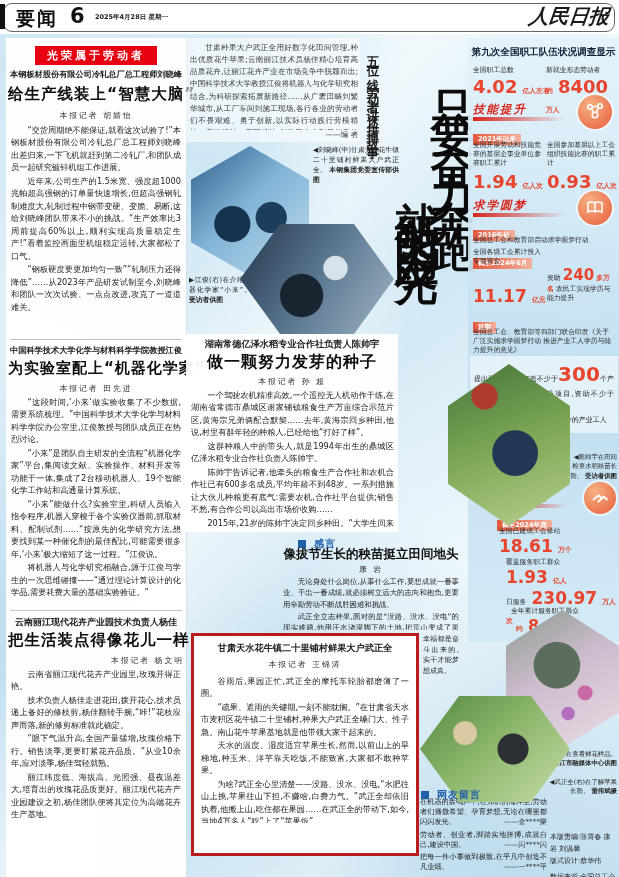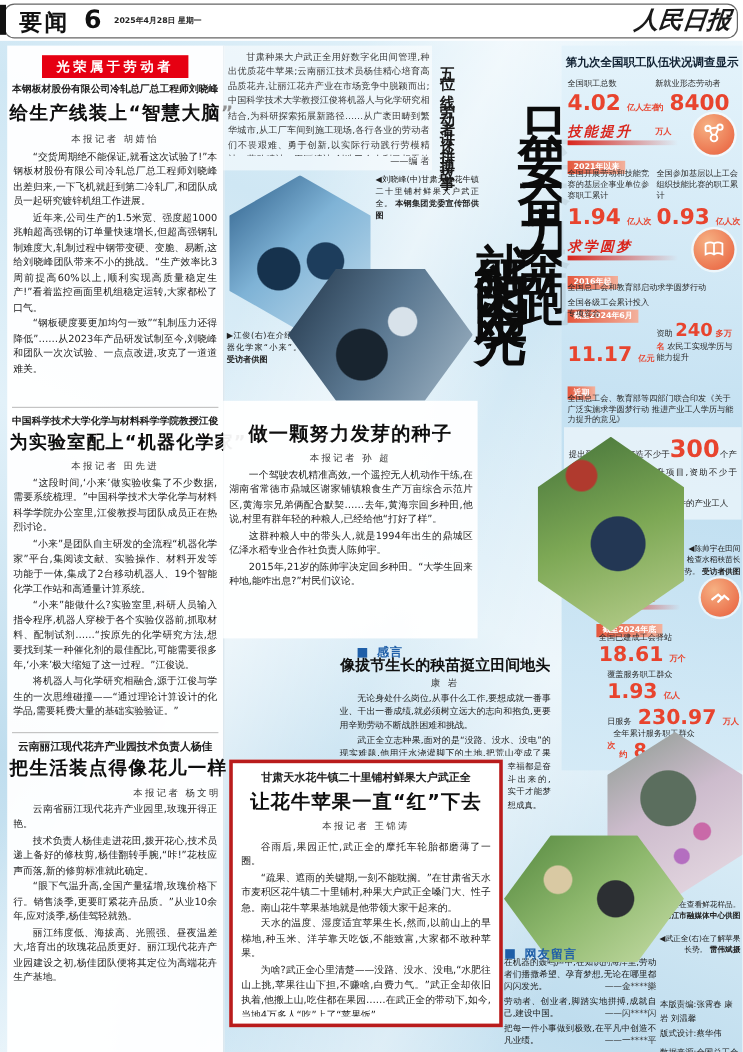--- a/index.html
+++ b/index.html
@@ -138,45 +138,46 @@
   <div class="abs caption" style="left:189px;top:276px;width:62px;height:46px;">
     <span>▶江俊(右)在介绍机器化学家“小来”。</span>
     <b>受访者供图</b>
   </div>
 
   <div class="abs vert v-kicker" style="left:364px;top:46px;height:300px;">五位一线劳动者讲述拼搏故事</div>
   <div class="abs vert v-big" style="left:424px;top:54px;height:440px;letter-spacing:28px;">只要奋力奔跑</div>
   <div class="abs vert v-big" style="left:388px;top:166px;height:350px;letter-spacing:12px;">就能闪闪发光</div>
 
   <div class="abs card" style="left:186px;top:334px;width:212px;height:198px;"></div>
+  <div class="abs kicker" style="left:188px;top:338px;width:208px;font-size:9.2px;">湖南常德亿泽水稻专业合作社负责人陈帅宇</div>
   <div class="abs byline" style="left:188px;top:376px;width:208px;">本报记者  孙  超</div>
   <div class="abs headline" style="left:188px;top:352px;width:208px;font-size:16px;">做一颗努力发芽的种子</div>
   <div class="abs bodytext" style="left:191px;top:389px;width:203px;height:140px;">
     <p>一个驾驶农机精准高效,一个遥控无人机动作干练,在湖南省常德市鼎城区谢家铺镇粮食生产万亩综合示范片区,黄海宗兄弟俩配合默契……去年,黄海宗回乡种田,他说,村里有群年轻的种粮人,已经给他“打好了样”。</p>
     <p>这群种粮人中的带头人,就是1994年出生的鼎城区亿泽水稻专业合作社负责人陈帅宇。</p>
+    <p>陈帅宇告诉记者,他牵头的粮食生产合作社和农机合作社已有600多名成员,平均年龄不到48岁。一系列措施让大伙儿种粮更有底气:需要农机,合作社平台提供;销售不愁,有合作公司以高出市场价收购……</p>
     <p>2015年,21岁的陈帅宇决定回乡种田。“大学生回来种地,能咋出息?”村民们议论。</p>
   </div>
 
   <div class="abs" style="left:298px;top:532px;">
     <span class="blue-sq"></span>
     <span class="blue-label">感言</span>
   </div>
   <div class="abs g-title" style="left:283px;top:546px;width:176px;">像拔节生长的秧苗挺立田间地头</div>
   <div class="abs byline" style="left:283px;top:564px;width:176px;">康  岩</div>
   <div class="abs bodytext" style="left:283px;top:576px;width:176px;height:54px;font-size:7.4px;">
     <p>无论身处什么岗位,从事什么工作,要想成就一番事业、干出一番成绩,就必须树立远大的志向和抱负,更要用辛勤劳动不断战胜困难和挑战。</p>
     <p>武正全立志种果,面对的是“没路、没水、没电”的现实难题,他用汗水浇灌脚下的土地,把荒山变成了果园;陈帅宇大学毕业回乡种田,像拔节生长的秧苗挺立田间地头,把青春挥洒在希望的田野上……</p>
   </div>
   <div class="abs bodytext" style="left:423px;top:634px;width:36px;height:58px;font-size:7px;">
     <p style="text-indent:0;">幸福都是奋斗出来的,实干才能梦想成真。</p>
   </div>
 
   <div id="redbox">
     <div class="kicker" style="margin-top:6px;font-size:9.2px;">甘肃天水花牛镇二十里铺村鲜果大户武正全</div>
-    <div class="headline" style="margin-top:3px;font-size:16px;">让花牛苹果一直“红”下去</div>
     <div class="byline" style="margin-top:4px;">本报记者  王锦涛</div>
     <div class="bodytext" style="margin:5px 7px 0 7px;height:148px;">
       <p>谷雨后,果园正忙,武正全的摩托车轮胎都磨薄了一圈。</p>
       <p>“疏果、遮雨的关键期,一刻不能耽搁。”在甘肃省天水市麦积区花牛镇二十里铺村,种果大户武正全嗓门大、性子急。南山花牛苹果基地就是他带领大家干起来的。</p>
       <p>天水的温度、湿度适宜苹果生长,然而,以前山上的旱梯地,种玉米、洋芋靠天吃饭,不能致富,大家都不敢种苹果。</p>
       <p>为啥?武正全心里清楚——没路、没水、没电,“水肥往山上挑,苹果往山下担,不赚啥,白费力气。”武正全却依旧执着,他搬上山,吃住都在果园……在武正全的带动下,如今,当地4万多人“吃”上了“苹果饭”。</p>
 
     </div>
   </div>
 

